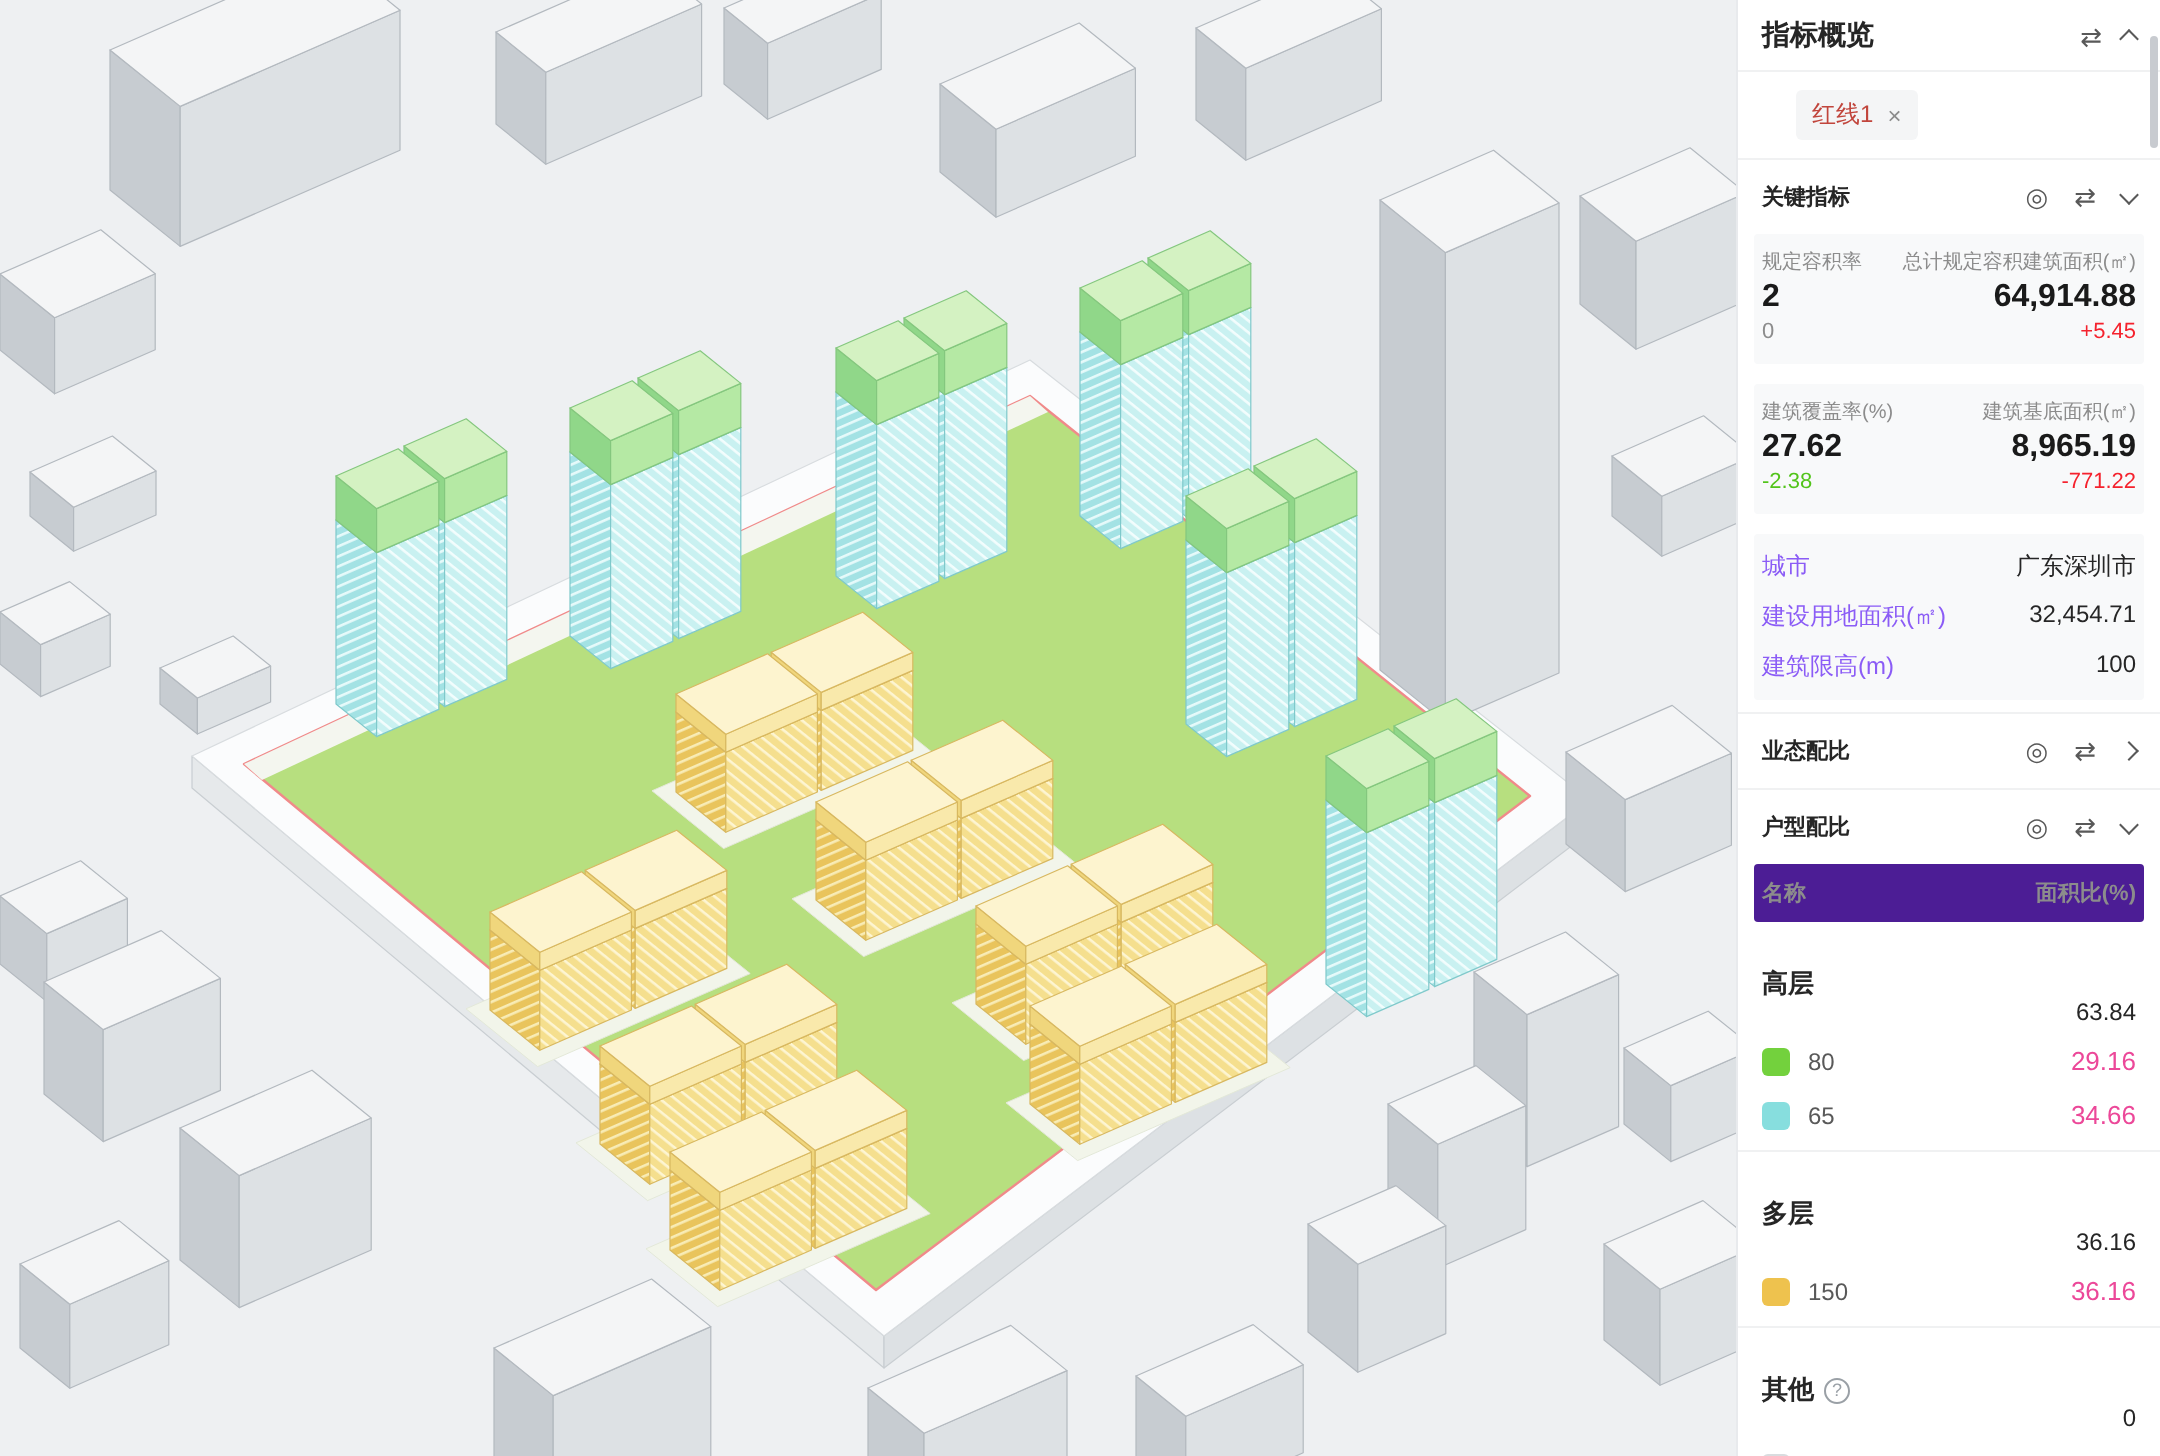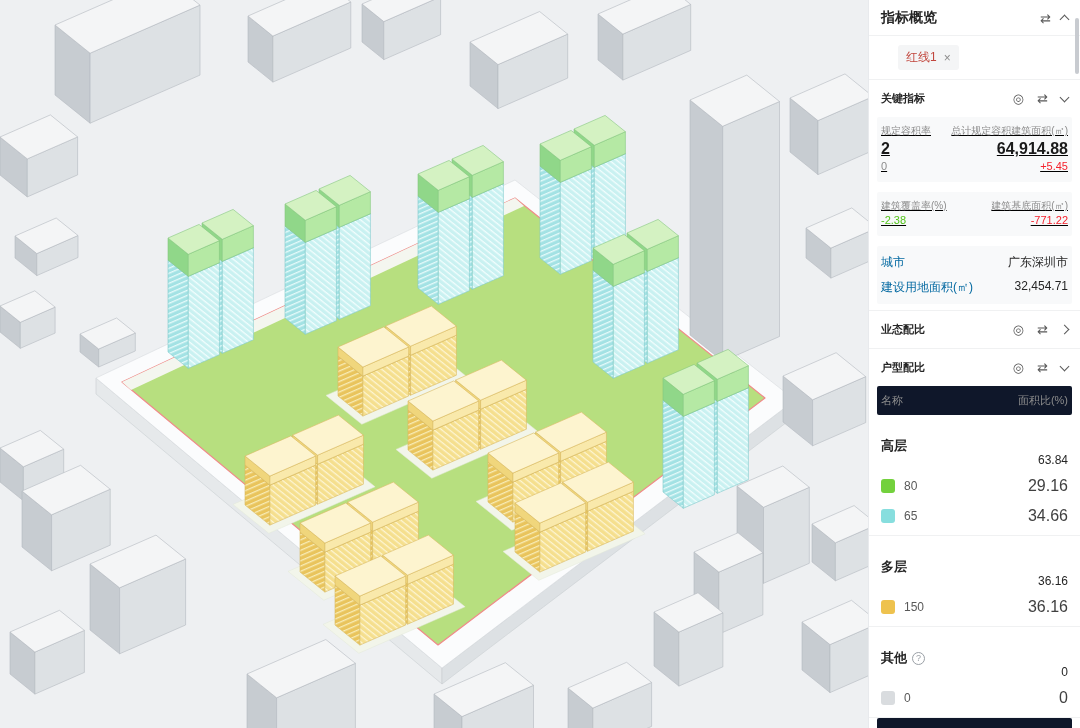--- a/index.html
+++ b/index.html
@@ -20,37 +20,37 @@
   .chev.right{transform:rotate(-45deg);}
   .chev.up{transform:rotate(-135deg);margin-top:3px;}
   .hr{height:1px;background:#f0f1f2;}
   .tag-row{padding:9px 29px;}
   .tag{display:inline-flex;align-items:center;gap:7px;background:#f4f5f6;border-radius:3px;padding:4px 8px;font-size:12px;color:#c1453c;cursor:pointer;}
   .tag-x{color:#8c8c8c;font-size:12px;line-height:1;cursor:pointer;}
   .section{display:flex;align-items:center;padding:11px 12px;}
   .section-title{flex:1;font-size:11px;font-weight:bold;color:#262626;}
   .sec-icons{display:flex;align-items:center;gap:13px;}
   .card{background:#f8f9fa;border-radius:2px;margin:0 8px 10px;padding:7px 4px 8px;}
-  .mc-row{display:flex;justify-content:space-between;align-items:flex-end;text-decoration:underline;}
+  .mc-row{display:flex;justify-content:space-between;align-items:flex-end;}
   .mc-label{font-size:10px;color:#8c8c8c;white-space:nowrap;}
   .mc-value{font-size:16px;font-weight:bold;color:#1a1a1a;line-height:21px;}
   .mc-sub{font-size:11px;line-height:15px;}
   .right{text-align:right;}
   .info-card{background:#f8f9fa;border-radius:2px;margin:0 8px;padding:4px 4px;}
   .info-row{display:flex;justify-content:space-between;padding:4px 0;font-size:12px;}
-  .info-label{color:#0369a1;}
+  .info-label{color:#8b5cf6;}
   .info-value{color:#262626;}
-  .band{display:flex;justify-content:space-between;background:#0f172a;border-radius:2px;margin:0 8px;padding:7px 4px;font-size:11px;color:#8c8c8c;}
+  .band{display:flex;justify-content:space-between;background:#4c1d95;border-radius:2px;margin:0 8px;padding:7px 4px;font-size:11px;color:#8c8c8c;font-weight:bold;}
   .grp-row{display:flex;justify-content:space-between;align-items:center;padding:10px 12px 4px;}
   .grp-name{font-size:13px;font-weight:bold;color:#262626;display:flex;align-items:center;gap:5px;}
   .grp-total{font-size:12px;color:#262626;margin-top:28px;}
   .leg-row{display:flex;align-items:center;gap:9px;padding:6px 12px;}
   .swatch{width:14px;height:14px;border-radius:3px;flex:none;}
   .leg-label{flex:1;font-size:12px;color:#595959;}
-  .leg-val{font-size:16px;color:#404040;}
+  .leg-val{font-size:13px;color:#ec4899;}
   .help{display:inline-flex;align-items:center;justify-content:center;width:13px;height:13px;border:1px solid #9aa0a6;border-radius:50%;font-size:9px;color:#9aa0a6;font-weight:normal;}
   .gap6{height:6px;} .gap4{height:4px;}
 </style>
 </head>
 <body>
 
 <div class="app">
 
   <div class="viewport">
     <svg id="scene-svg" viewBox="0 0 868 728" preserveAspectRatio="none">
@@ -362,33 +362,41 @@
         <span class="mc-sub right" style="color: rgb(245, 34, 45);">+5.45</span>
       </div>
     </div>
 
     <div class="card">
       <div class="mc-row">
         <span class="mc-label">建筑覆盖率(%)</span>
         <span class="mc-label right">建筑基底面积(㎡)</span>
       </div>
       <div class="mc-row">
+        <span class="mc-value">27.62</span>
+        <span class="mc-value right">8,965.19</span>
+      </div>
+      <div class="mc-row">
         <span class="mc-sub" style="color: rgb(82, 196, 26);">-2.38</span>
         <span class="mc-sub right" style="color: rgb(245, 34, 45);">-771.22</span>
       </div>
     </div>
 
     <div class="info-card">
       <div class="info-row">
         <span class="info-label">城市</span>
         <span class="info-value">广东深圳市</span>
       </div>
       <div class="info-row">
         <span class="info-label">建设用地面积(㎡)</span>
         <span class="info-value">32,454.71</span>
+      </div>
+      <div class="info-row">
+        <span class="info-label">建筑限高(m)</span>
+        <span class="info-value">100</span>
       </div>
     </div>
 
     <div class="gap6"></div>
     <div class="hr"></div>
 
     <div class="section">
       <span class="section-title">业态配比</span>
       <span class="sec-icons">
         <span class="ico">◎</span>

